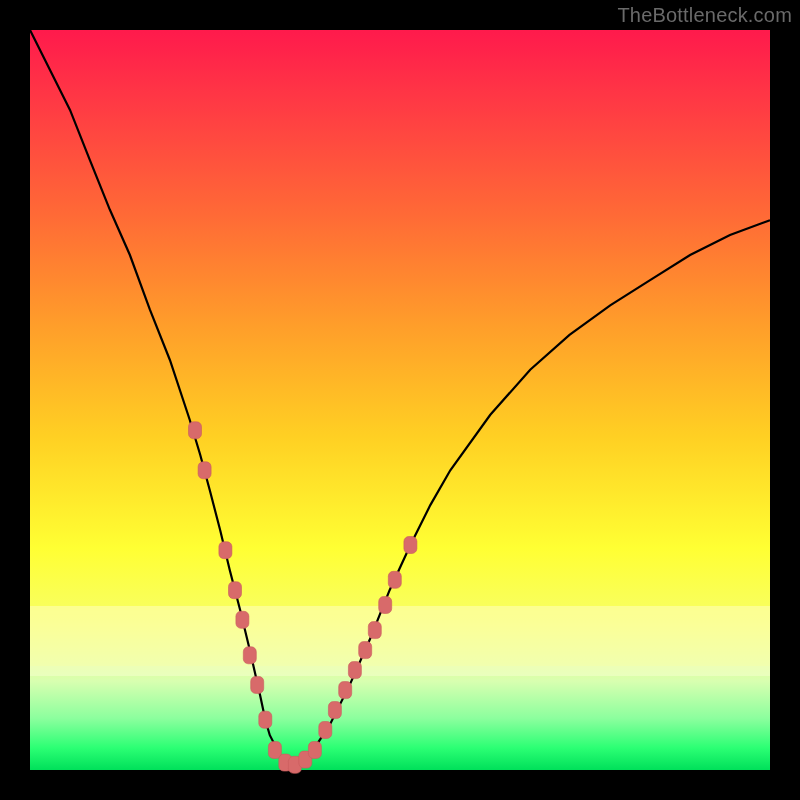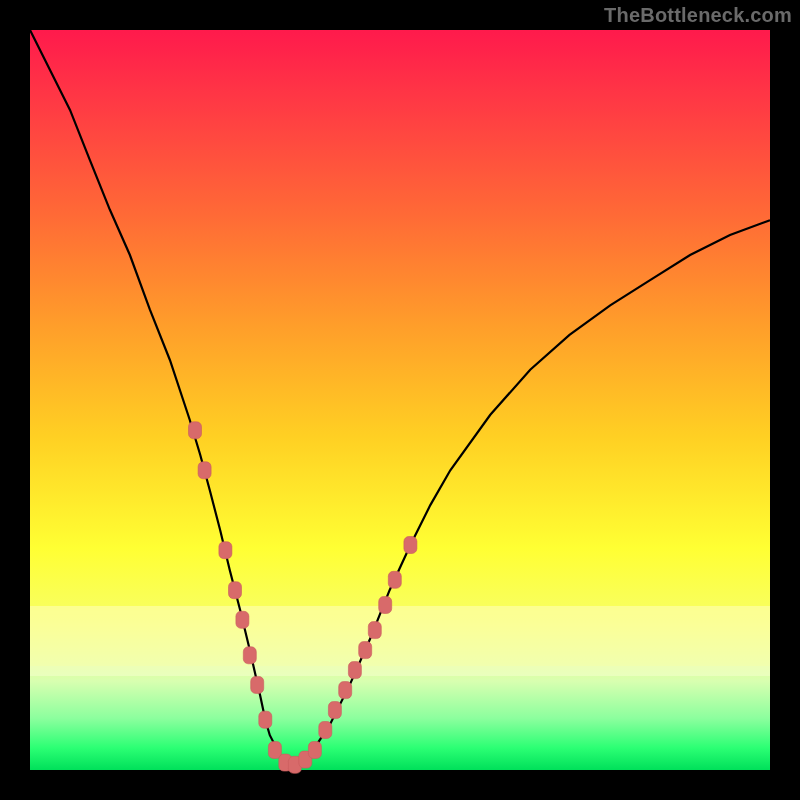--- a/index.html
+++ b/index.html
@@ -58,21 +58,21 @@
     width: 740px;
     height: 740px;
     overflow: visible;
   }
   .watermark {
     position: absolute;
     top: 4px;
     right: 8px;
     color: #6a6a6a;
     font-size: 20px;
-    font-weight: 700;
+    font-weight: 400;
     letter-spacing: 0.2px;
     user-select: none;
   }
 </style>
 </head>
 <body>
 
 <div class="frame">
   <div class="watermark">TheBottleneck.com</div>
   <div class="plot">

